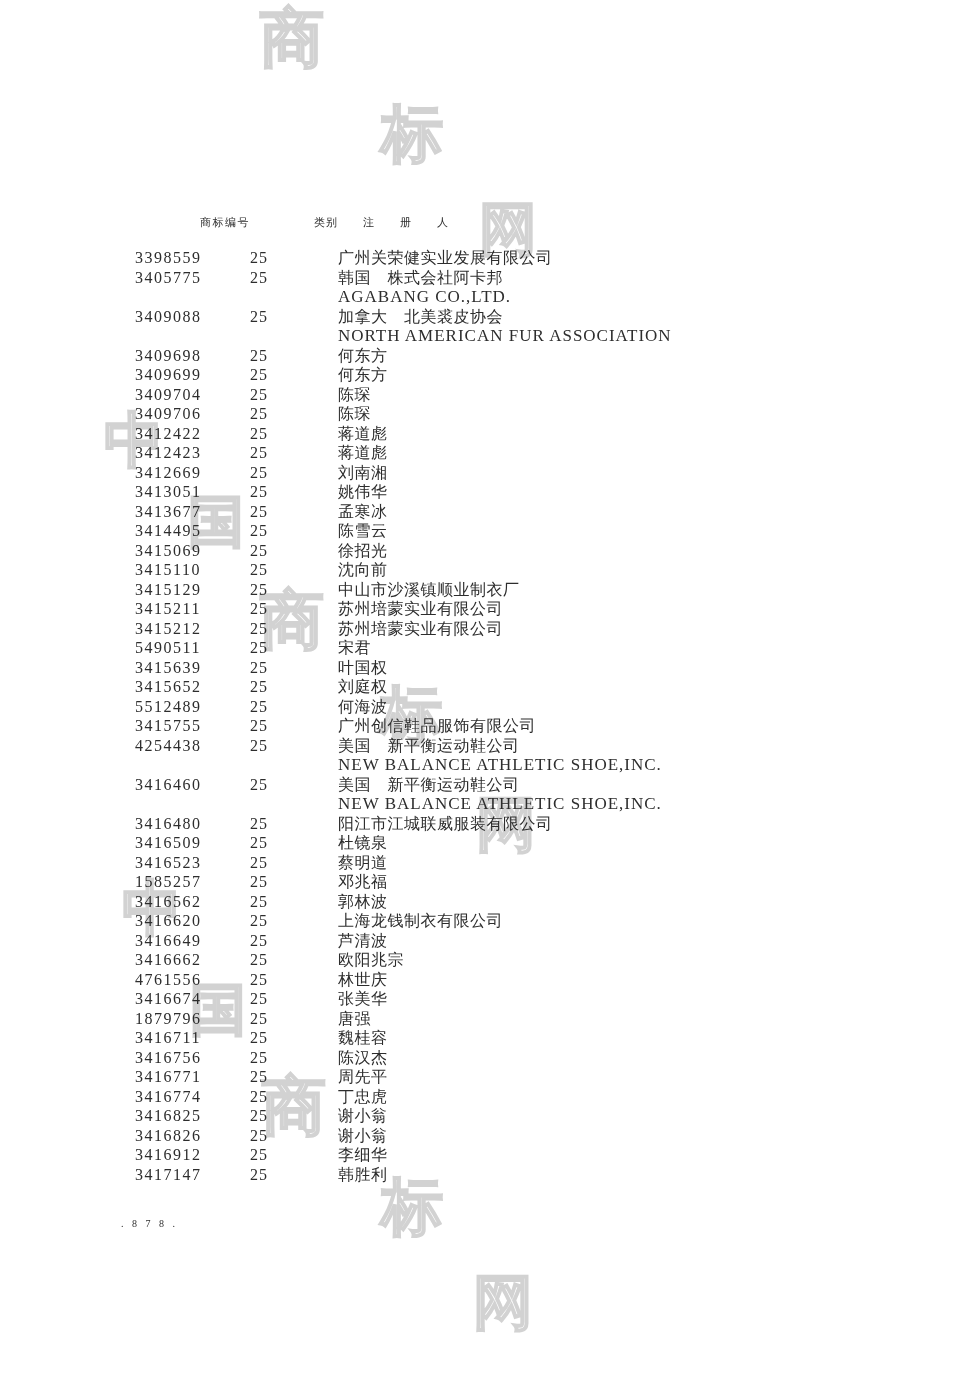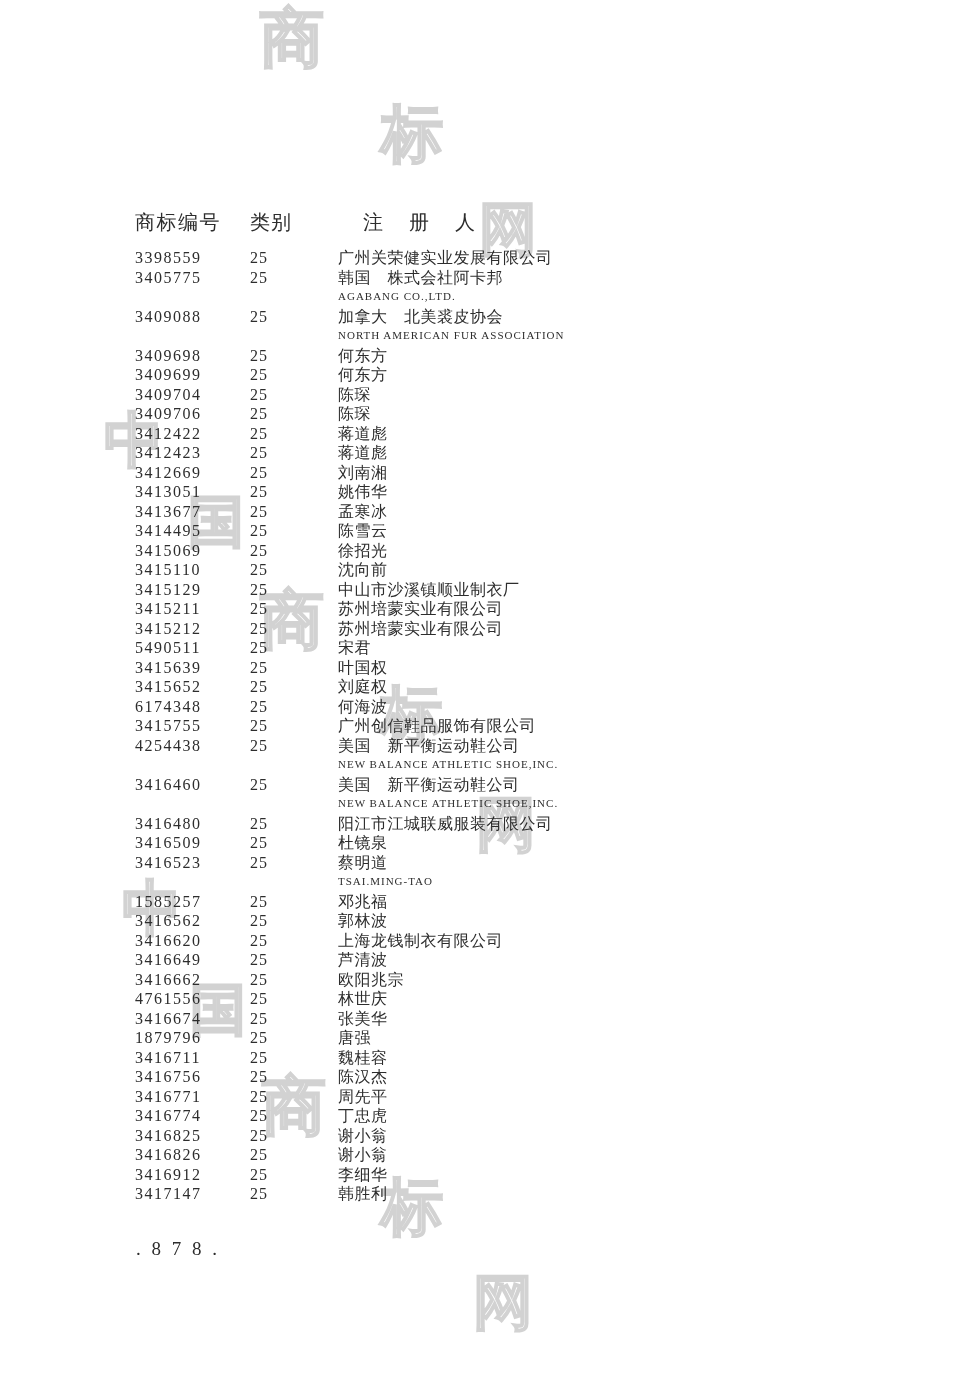--- a/index.html
+++ b/index.html
@@ -32,45 +32,45 @@
   
   .content {
     position: absolute;
     left: 135px;
     top: 212px;
   }
   .thead {
     display: flex;
     height: 20px;
     line-height: 20px;
-    font-size: 20px;
+    font-size: 11px;
     white-space: nowrap;
+    text-align: right;
   }
   .col-no  { width: 115px; letter-spacing: 1.5px; }
   .col-cls { width: 88px;  letter-spacing: 1px; }
   .col-reg { letter-spacing: 0.5px; font-family: Liberation Serif, serif; }
   .thead .col-reg { padding-left: 25px; letter-spacing: 26px; }
   .rows { margin-top: 16px; }
   .row {
     display: flex;
     height: 19.5px;
     line-height: 19.5px;
     font-size: 16px;
     white-space: nowrap;
   }
-  .row .latin { font-size: 11px; letter-spacing: 1px; text-align: center; }
+  .row .latin { font-size: 17px; letter-spacing: 1px; text-align: center; }
   
   .page-number {
     position: absolute;
-    left: 136px;
+    left: 121px;
     top: 1218px;
-    font-size: 19px;
+    font-size: 10px;
     letter-spacing: 3px;
     white-space: pre;
-    margin-top: 20px;
   }
 </style>
 </head>
 <body>
 
 <div class="page">
 
   <div class="watermark-layer">
       <span class="wm" style="left: 260px; top: 6px; font-size: 64px; -webkit-text-stroke: 2px rgb(210, 210, 210);">商</span>
       <span class="wm" style="left: 381px; top: 103px; font-size: 62px; -webkit-text-stroke: 2px rgb(210, 210, 210);">标</span>
@@ -203,21 +203,21 @@
     <span class="col-no">3415639</span>
     <span class="col-cls">25</span>
     <span class="col-reg">叶国权</span>
   </div>
         <div class="row">
     <span class="col-no">3415652</span>
     <span class="col-cls">25</span>
     <span class="col-reg">刘庭权</span>
   </div>
         <div class="row">
-    <span class="col-no">6174348</span>
+    <span class="col-no">5512489</span>
     <span class="col-cls">25</span>
     <span class="col-reg">何海波</span>
   </div>
         <div class="row">
     <span class="col-no">3415755</span>
     <span class="col-cls">25</span>
     <span class="col-reg">广州创信鞋品服饰有限公司</span>
   </div>
         <div class="row">
     <span class="col-no">4254438</span>
@@ -248,25 +248,20 @@
     <span class="col-no">3416509</span>
     <span class="col-cls">25</span>
     <span class="col-reg">杜镜泉</span>
   </div>
         <div class="row">
     <span class="col-no">3416523</span>
     <span class="col-cls">25</span>
     <span class="col-reg">蔡明道</span>
   </div>
         <div class="row">
-    <span class="col-no"></span>
-    <span class="col-cls"></span>
-    <span class="col-reg latin">TSAI.MING-TAO</span>
-  </div>
-        <div class="row">
     <span class="col-no">1585257</span>
     <span class="col-cls">25</span>
     <span class="col-reg">邓兆福</span>
   </div>
         <div class="row">
     <span class="col-no">3416562</span>
     <span class="col-cls">25</span>
     <span class="col-reg">郭林波</span>
   </div>
         <div class="row">

